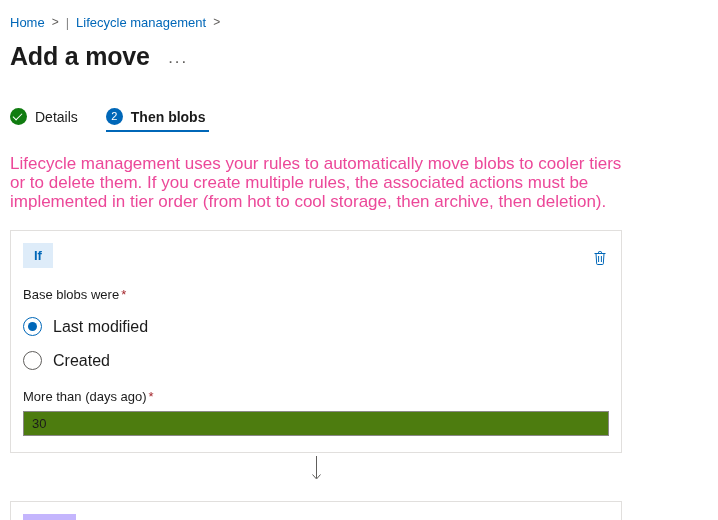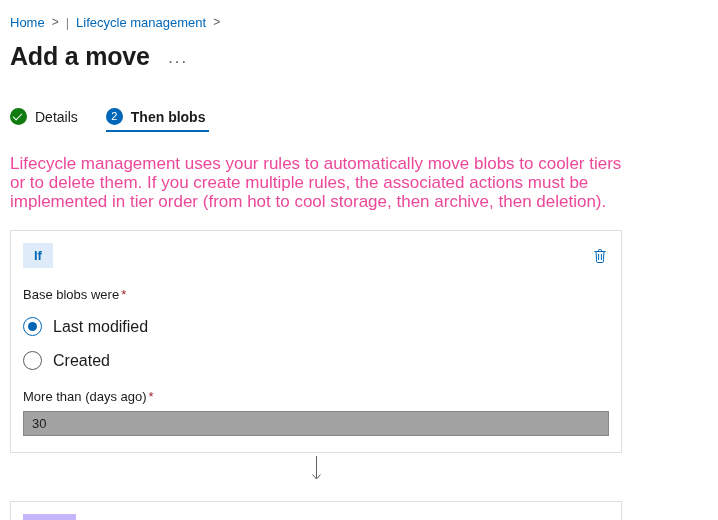--- a/index.html
+++ b/index.html
@@ -141,21 +141,21 @@
   
   .card {
     margin-top: 19px;
     border: 1px solid #e1dfdd;
     background: #fff;
     padding: 12px 12px 16px 12px;
     position: relative;
   }
   .card-head {
     display: flex;
-    align-items: center;
+    align-items: flex-end;
     justify-content: space-between;
   }
   .badge-if {
     background: #deecf9;
     color: #0067b8;
     font-weight: bold;
     font-size: 13px;
     padding: 5px 11px;
     display: inline-block;
   }
@@ -217,21 +217,21 @@
   }
   .text-input {
     width: 100%;
     height: 25px;
     border: 1px solid #8a8886;
     padding: 0 8px;
     font-family: "Liberation Sans", sans-serif;
     font-size: 13px;
     color: #1b1b1b;
     margin-top: 7px;
-    background: #a3a3a3;
+    background: #4d7c0f;
     border-radius: 0;
   }
   
   .connector {
     display: flex;
     justify-content: center;
     align-items: center;
     height: 27px;
     margin-top: 2px;
   }

